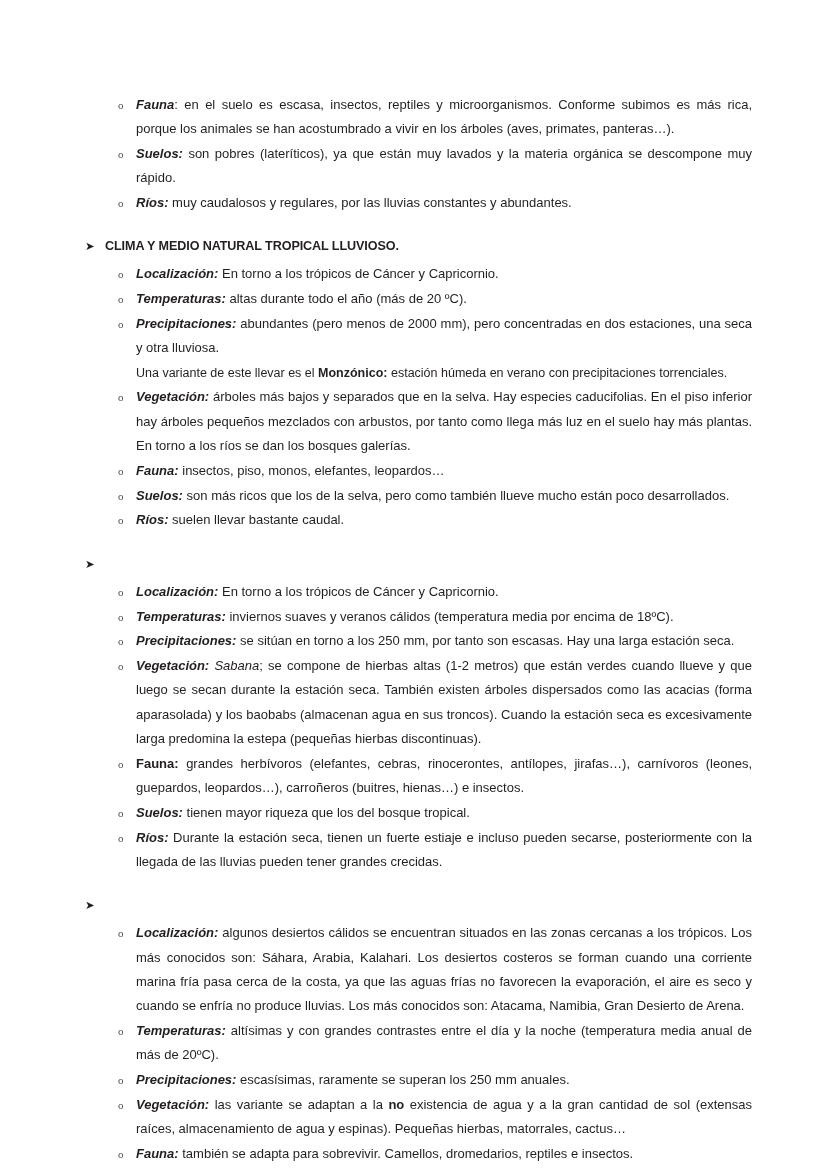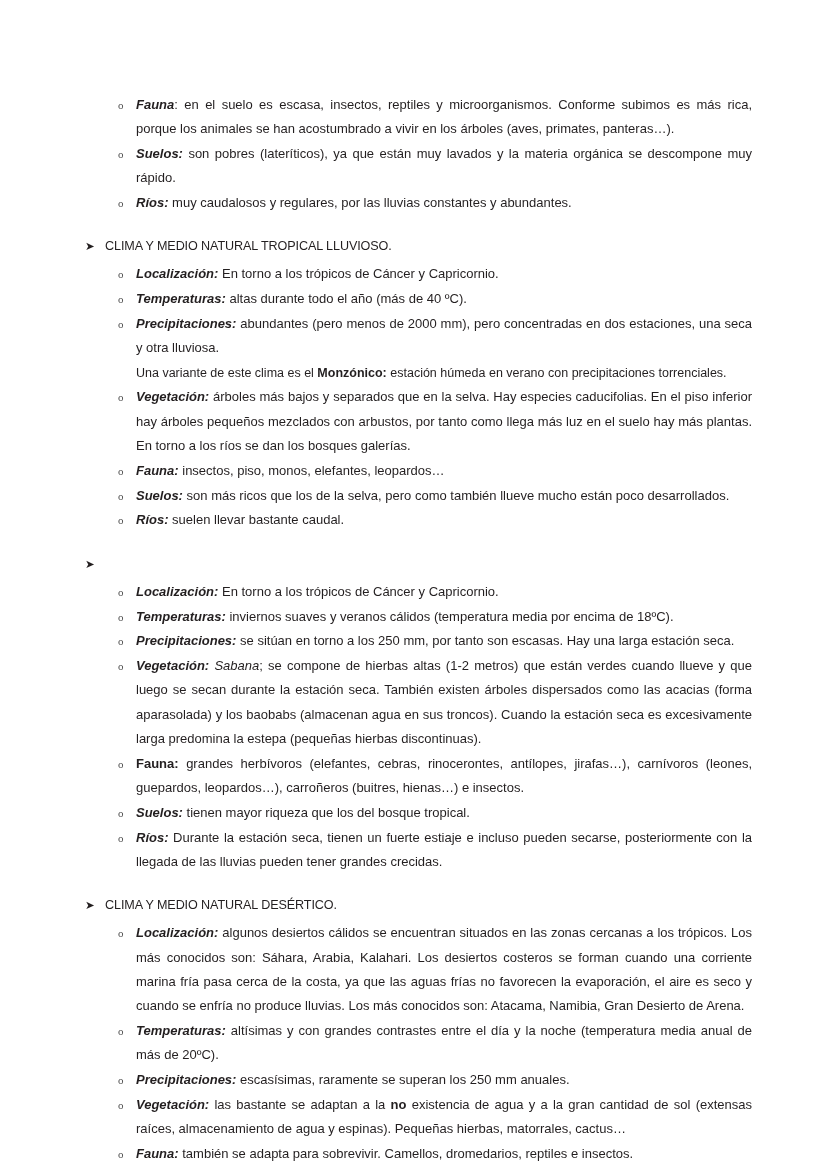--- a/index.html
+++ b/index.html
@@ -42,21 +42,21 @@
   .section-heading .marker {
     width: 20px;
     flex: 0 0 20px;
     font-family: "DejaVu Sans", sans-serif;
     font-size: 11.5px;
     line-height: 20px;
     color: #231f20;
   }
   .section-heading .heading-text {
     font-size: 12.6px;
-    font-weight: normal;
+    font-weight: bold;
     line-height: 20px;
     letter-spacing: -0.1px;
   }
 
   
   .section-block {
     margin-top: 21px;
   }
   .section-block.first {
     margin-top: 0;
@@ -132,28 +132,28 @@
         <span class="marker">➤</span>
         <span class="heading-text">CLIMA Y MEDIO NATURAL TROPICAL LLUVIOSO.</span>
       </div>
       <ul class="bullets">
         <li>
           <span class="marker">o</span>
           <span class="item-text"><span class="bi">Localización:</span><span> En torno a los trópicos de Cáncer y Capricornio.</span></span>
         </li>
         <li>
           <span class="marker">o</span>
-          <span class="item-text"><span class="bi">Temperaturas:</span><span> altas durante todo el año (más de 40 ºC).</span></span>
+          <span class="item-text"><span class="bi">Temperaturas:</span><span> altas durante todo el año (más de 20 ºC).</span></span>
         </li>
         <li>
           <span class="marker">o</span>
           <span class="item-text"><span class="bi">Precipitaciones:</span><span> abundantes (pero menos de 2000 mm), pero concentradas en dos estaciones, una seca y otra lluviosa.</span></span>
         </li>
       </ul>
-      <div class="cont"><span>Una variante de este clima es el </span><span class="b">Monzónico:</span><span> estación húmeda en verano con precipitaciones torrenciales.</span></div>
+      <div class="cont"><span>Una variante de este llevar es el </span><span class="b">Monzónico:</span><span> estación húmeda en verano con precipitaciones torrenciales.</span></div>
       <ul class="bullets">
         <li>
           <span class="marker">o</span>
           <span class="item-text"><span class="bi">Vegetación:</span><span> árboles más bajos y separados que en la selva. Hay especies caducifolias. En el piso inferior hay árboles pequeños mezclados con arbustos, por tanto como llega más luz en el suelo hay más plantas. En torno a los ríos se dan los bosques galerías.</span></span>
         </li>
         <li>
           <span class="marker">o</span>
           <span class="item-text"><span class="bi">Fauna:</span><span> insectos, piso, monos, elefantes, leopardos…</span></span>
         </li>
         <li>
@@ -199,38 +199,37 @@
         <li>
           <span class="marker">o</span>
           <span class="item-text"><span class="bi">Ríos:</span><span> Durante la estación seca, tienen un fuerte estiaje e incluso pueden secarse, posteriormente con la llegada de las lluvias pueden tener grandes crecidas.</span></span>
         </li>
       </ul>
     </div>
 
     <div class="section-block">
       <div class="section-heading">
         <span class="marker">➤</span>
-        <span class="heading-text">CLIMA Y MEDIO NATURAL DESÉRTICO.</span>
       </div>
       <ul class="bullets">
         <li>
           <span class="marker">o</span>
           <span class="item-text"><span class="bi">Localización:</span><span> algunos desiertos cálidos se encuentran situados en las zonas cercanas a los trópicos. Los más conocidos son: Sáhara, Arabia, Kalahari. Los desiertos costeros se forman cuando una corriente marina fría pasa cerca de la costa, ya que las aguas frías no favorecen la evaporación, el aire es seco y cuando se enfría no produce lluvias. Los más conocidos son: Atacama, Namibia, Gran Desierto de Arena.</span></span>
         </li>
         <li>
           <span class="marker">o</span>
           <span class="item-text"><span class="bi">Temperaturas:</span><span> altísimas y con grandes contrastes entre el día y la noche (temperatura media anual de más de 20ºC).</span></span>
         </li>
         <li>
           <span class="marker">o</span>
           <span class="item-text"><span class="bi"> Precipitaciones:</span><span> escasísimas, raramente se superan los 250 mm anuales.</span></span>
         </li>
         <li>
           <span class="marker">o</span>
-          <span class="item-text"><span class="bi">Vegetación:</span><span> las bastante se adaptan a la </span><span class="b">no</span><span> existencia de agua y a la gran cantidad de sol (extensas raíces, almacenamiento de agua y espinas). Pequeñas hierbas, matorrales, cactus…</span></span>
+          <span class="item-text"><span class="bi">Vegetación:</span><span> las variante se adaptan a la </span><span class="b">no</span><span> existencia de agua y a la gran cantidad de sol (extensas raíces, almacenamiento de agua y espinas). Pequeñas hierbas, matorrales, cactus…</span></span>
         </li>
       </ul>
       <ul class="bullets">
         <li>
           <span class="marker">o</span>
           <span class="item-text"><span class="bi">Fauna:</span><span> también se adapta para sobrevivir. Camellos, dromedarios, reptiles e insectos.</span></span>
         </li>
       </ul>
     </div>
 

